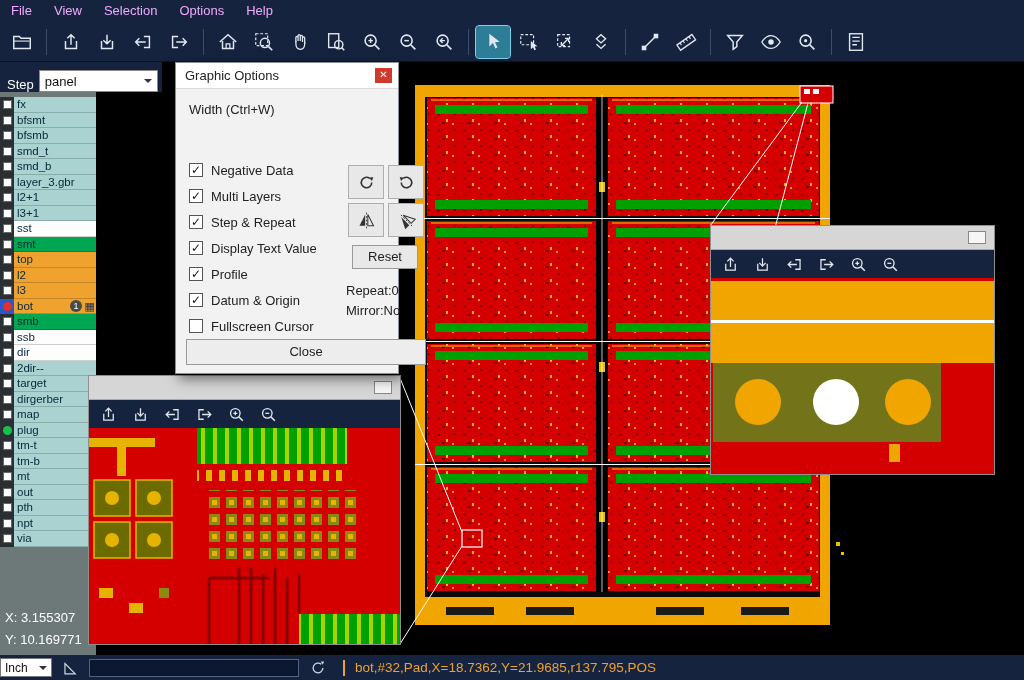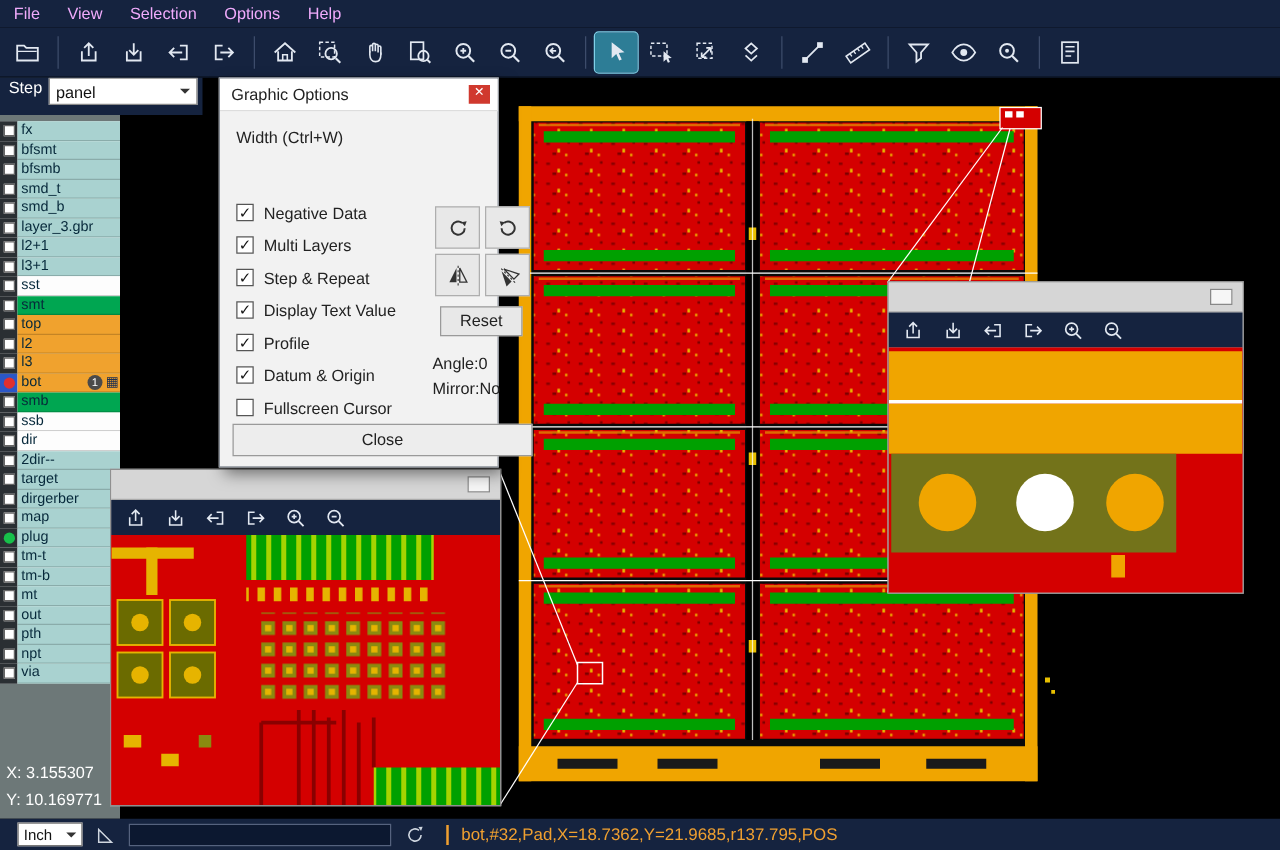--- a/index.html
+++ b/index.html
@@ -9,21 +9,21 @@
   
   .menubar{position:absolute;left:0;top:0;width:1024px;height:22px;background:#15233f;display:flex;align-items:center;color:#f0abfc;font-size:13px;z-index:6}
   .menu-item{padding:0 11px;height:22px;line-height:22px;cursor:default}
   .toolbar{position:absolute;left:0;top:22px;width:1024px;height:40px;background:#15233f;border-bottom:1px solid #0b1424;display:flex;align-items:center;padding-left:4px;color:#e2e8f1;z-index:6}
   .tb-btn{width:34px;height:32px;display:flex;align-items:center;justify-content:center;border-radius:3px;margin:0 1px;color:#e2e8f1}
   .tb-btn.active{background:#2d7d96;outline:1px solid #7fd0e8}
   .ic{width:22px;height:22px;display:block}
   .tb-sep{width:1px;height:26px;background:#3d4c6b;margin:0 6px}
 
   
-  .step-bar{position:absolute;left:0;top:62px;width:162px;height:30px;background:#15233f;display:flex;align-items:flex-start;z-index:4;color:#fff;font-size:13px}
+  .step-bar{position:absolute;left:0;top:62px;width:162px;height:30px;background:#15233f;display:flex;align-items:flex-end;z-index:4;color:#fff;font-size:13px}
   .step-label{padding:0 5px 0 7px}
   .step-select{flex:1;height:22px;background:#fff;color:#111;border:1px solid #8a8a8a;display:flex;align-items:center;padding:0 5px;margin-right:4px}
   .chev{margin-left:auto;width:0;height:0;border:4px solid transparent;border-top-color:#333;margin-top:4px}
 
   
   .sidebar{position:absolute;left:0;top:62px;width:96px;height:593px;background:#6d7878;z-index:3}
   .layer-list{position:absolute;left:0;top:35px;width:96px;background:#fff}
   .layer-row{display:flex;height:15.5px;align-items:stretch}
   .cb-cell{width:14px;background:#2a2f33;display:flex;align-items:center;justify-content:center;position:relative;flex:none}
   .cb-cell.ind-blue{background:#2b57c8}
@@ -36,21 +36,21 @@
   .badge{position:absolute;right:14px;top:1.5px;width:12px;height:12px;border-radius:6px;background:#4a4a4a;color:#fff;font-size:9px;line-height:12px;text-align:center}
   .grid-ic{position:absolute;right:1px;top:0;font-size:11px;line-height:15px;color:#203050}
   .coord{position:absolute;left:5px;color:#fff;font-size:13px}
   .coord-x{top:548px}.coord-y{top:570px}
 
   
   .canvas{position:absolute;left:96px;top:62px;width:928px;height:593px;background:#000;z-index:1}
 
   
   .statusbar{position:absolute;left:0;top:655px;width:1024px;height:25px;background:#15233f;display:flex;align-items:center;z-index:7;color:#e8e8e8}
-  .unit-select{width:52px;height:19px;background:#fff;color:#111;font-size:12px;display:flex;align-items:center;padding:0 4px;margin-left:14px;border:1px solid #777}
+  .unit-select{width:52px;height:19px;background:#fff;color:#111;font-size:12px;display:flex;align-items:center;padding:0 4px;margin-left:0;border:1px solid #777}
   .corner-ic{width:19px;height:19px;margin-left:9px;color:#cfd6df}
   .cmd-input{width:210px;height:18px;background:#0c1830;border:1px solid #55627e;margin-left:9px;color:#fff;font-size:12px;padding:0 4px;font-family:inherit}
   .refresh-ic{width:18px;height:18px;margin-left:10px;color:#cfd6df}
   .status-sep{width:2px;height:16px;background:#f0a030;margin-left:16px}
   .status-text{margin-left:10px;color:#f0a030;font-size:13.5px;white-space:nowrap}
 
   
   .dialog{position:absolute;left:175px;top:62px;width:224px;height:312px;background:#f2f2f2;border:1px solid #8a9099;box-shadow:4px 5px 12px rgba(0,0,0,.5);z-index:10;font-size:13px;color:#222}
   .dlg-title{height:26px;background:#fff;display:flex;align-items:center;padding-left:9px;border-bottom:1px solid #ddd}
   .dlg-close{margin-left:auto;margin-right:6px;width:17px;height:15px;background:#d0392e;color:#fff;font-size:10px;line-height:14px;text-align:center}
@@ -681,21 +681,21 @@
             <use href="#i-mirrorv"></use>
           </svg>
         </div>
       <div class="tf-btn">
           <svg class="ic" viewBox="0 0 24 24">
             <use href="#i-mirrord"></use>
           </svg>
         </div>
     </div>
     <div class="reset-btn">Reset</div>
-    <div class="angle-text">Angle:0</div>
+    <div class="angle-text">Repeat:0</div>
     <div class="mirror-text">Mirror:No</div>
     <div class="close-btn">Close</div>
   </div>
 </div>
 
 <div class="magwin mag1">
   <div class="mag-title">
     <span class="mag-box"></span>
   </div>
   <div class="mag-toolbar">

